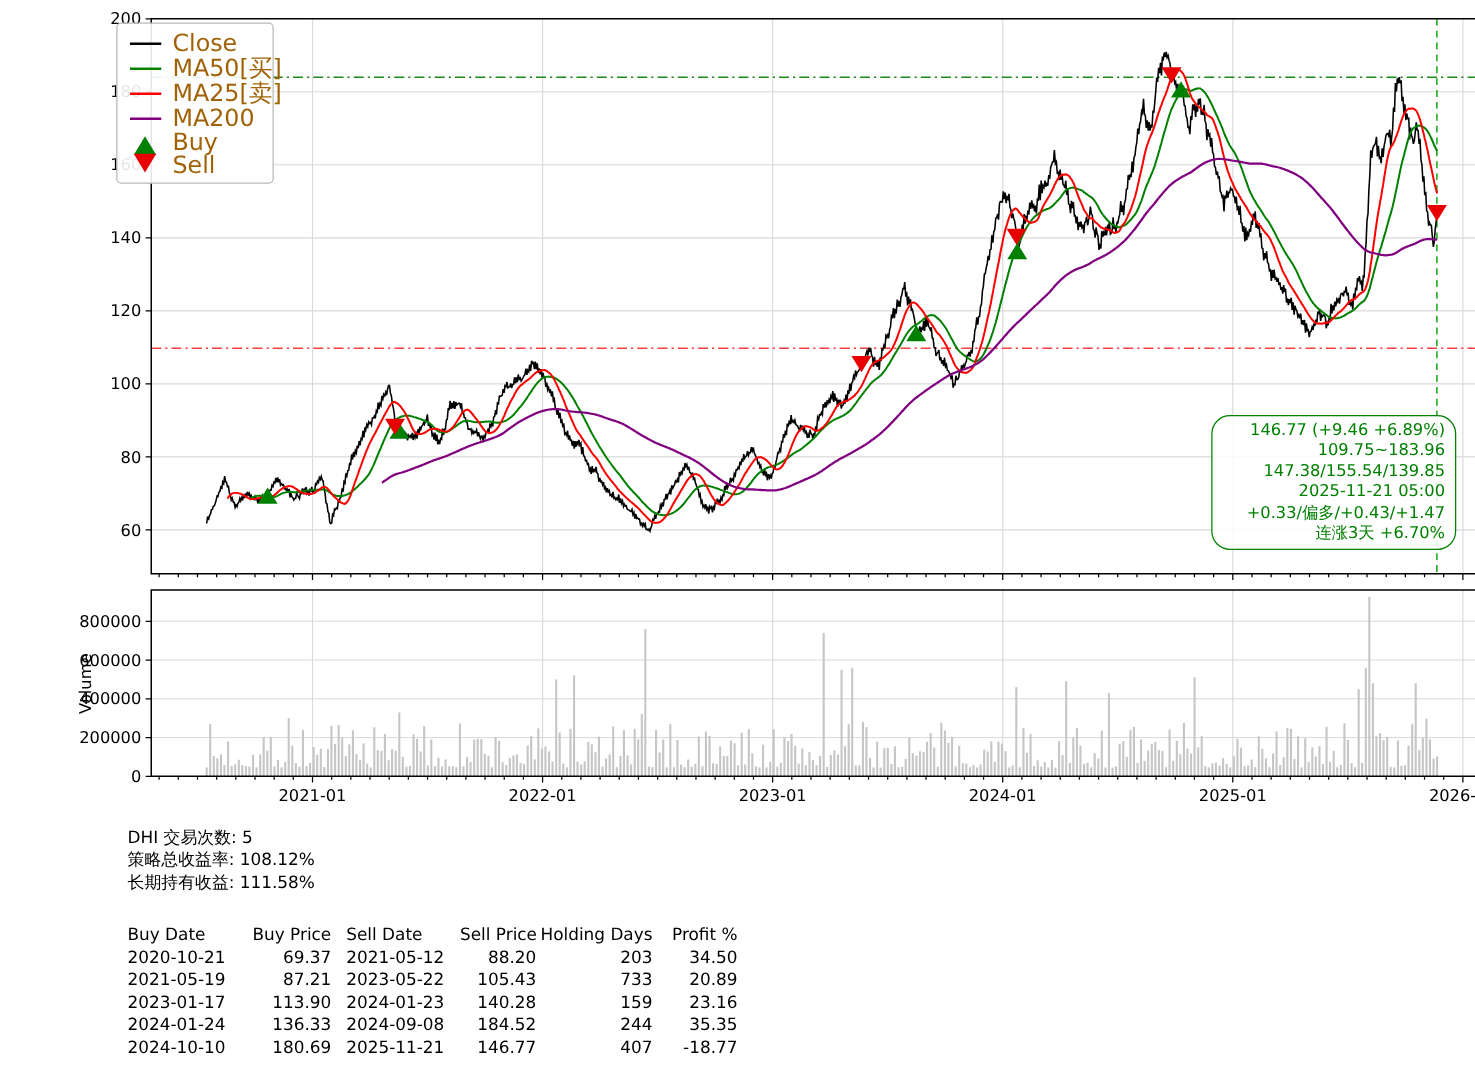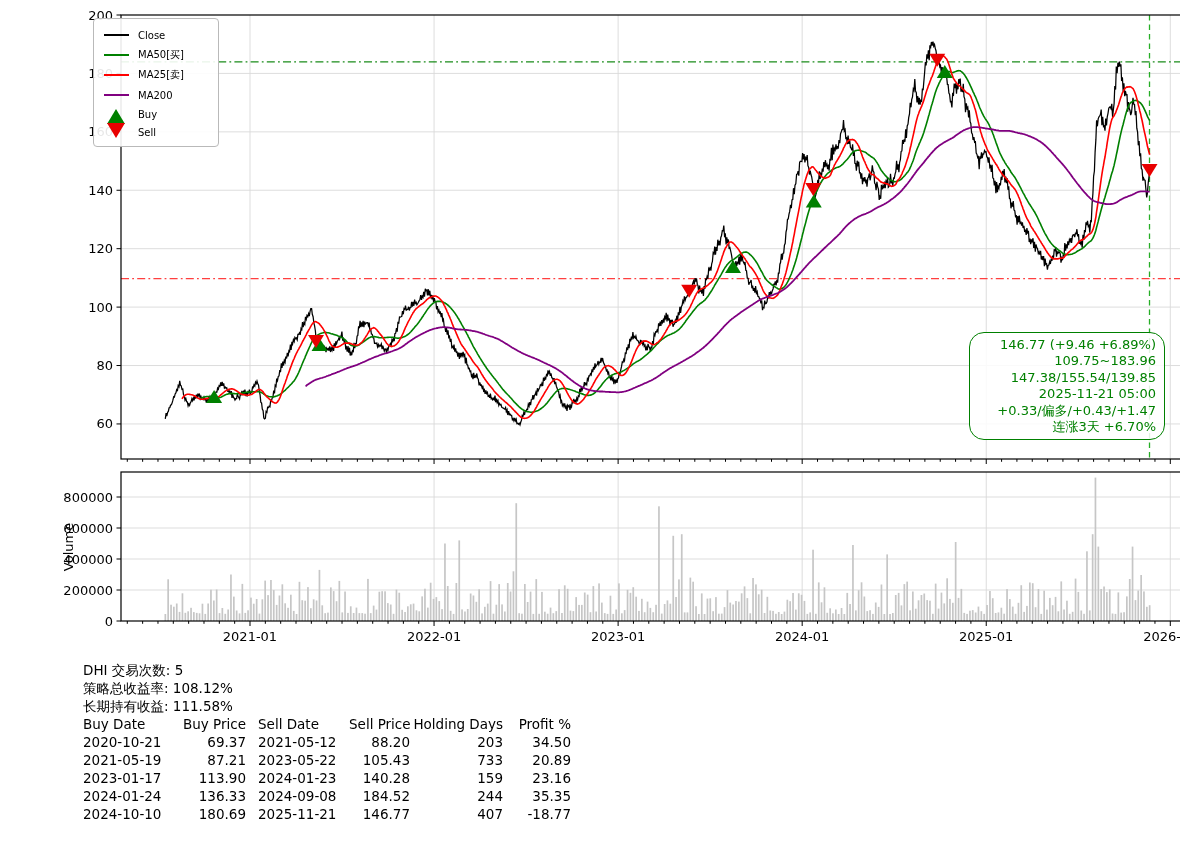--- a/index.html
+++ b/index.html
@@ -6,36 +6,36 @@
   .page{position:relative;width:1180px;height:853px;background:#ffffff;overflow:hidden;
         font-family:"DejaVu Sans","Liberation Sans",sans-serif;padding-left:33px;}
   svg text{font-family:"DejaVu Sans","Liberation Sans",sans-serif;fill:#000000;}
 
   
   .legend{position:absolute;left:93px;top:18px;width:104px;padding:6px 10px 5px 10px;
           border:1px solid #b9b9b9;border-radius:4px;background:rgba(255,255,255,0.9);}
   .lg-row{display:flex;align-items:center;height:20px;}
   .lg-row.tight{height:18px;}
   .lg-swatch{width:25px;height:0;border-top:2.4px solid #000;margin-right:9px;flex:none;}
-  .lg-label{font-size:10px;color:#000000;white-space:nowrap;}
+  .lg-label{font-size:19px;color:#a16207;white-space:nowrap;}
   .tri-up{width:0;height:0;border-left:9px solid transparent;border-right:9px solid transparent;
           border-bottom:15px solid #008000;margin:0 13px -4px 3px;flex:none;}
   .tri-down{width:0;height:0;border-left:9px solid transparent;border-right:9px solid transparent;
             border-top:15px solid #e80000;margin:-4px 13px 0 3px;flex:none;}
 
   
   .infobox{position:absolute;left:969px;top:332px;width:178px;padding:4px 8px;
            border:1.5px solid #008000;border-radius:15px;background:rgba(255,255,255,0.85);
            text-align:right;font-size:13px;line-height:16.4px;color:#008000;white-space:nowrap;}
 
   
-  .stats{position:absolute;left:83px;top:661px;font-size:13.5px;line-height:18px;color:#000;}
+  .stats{position:absolute;left:102px;top:661px;font-size:13.5px;line-height:18px;color:#000;}
   .trade-table{display:grid;grid-template-columns:95px 68px 103px 64px 94px 66px;}
   .tcell{height:18px;line-height:18px;white-space:nowrap;}
-  .tcell.h{text-align:center;}
+  .tcell.h{text-align:center;margin-top:24px;}
   .tcell.c0{text-align:left;}
   .tcell.c1{text-align:right;}
   .tcell.c2{text-align:left;padding-left:12px;}
   .tcell.c3{text-align:right;padding-right:3px;}
   .tcell.c4{text-align:right;padding-right:4px;}
   .tcell.c5{text-align:right;padding-right:2px;}
 </style>
 </head>
 <body>
 

